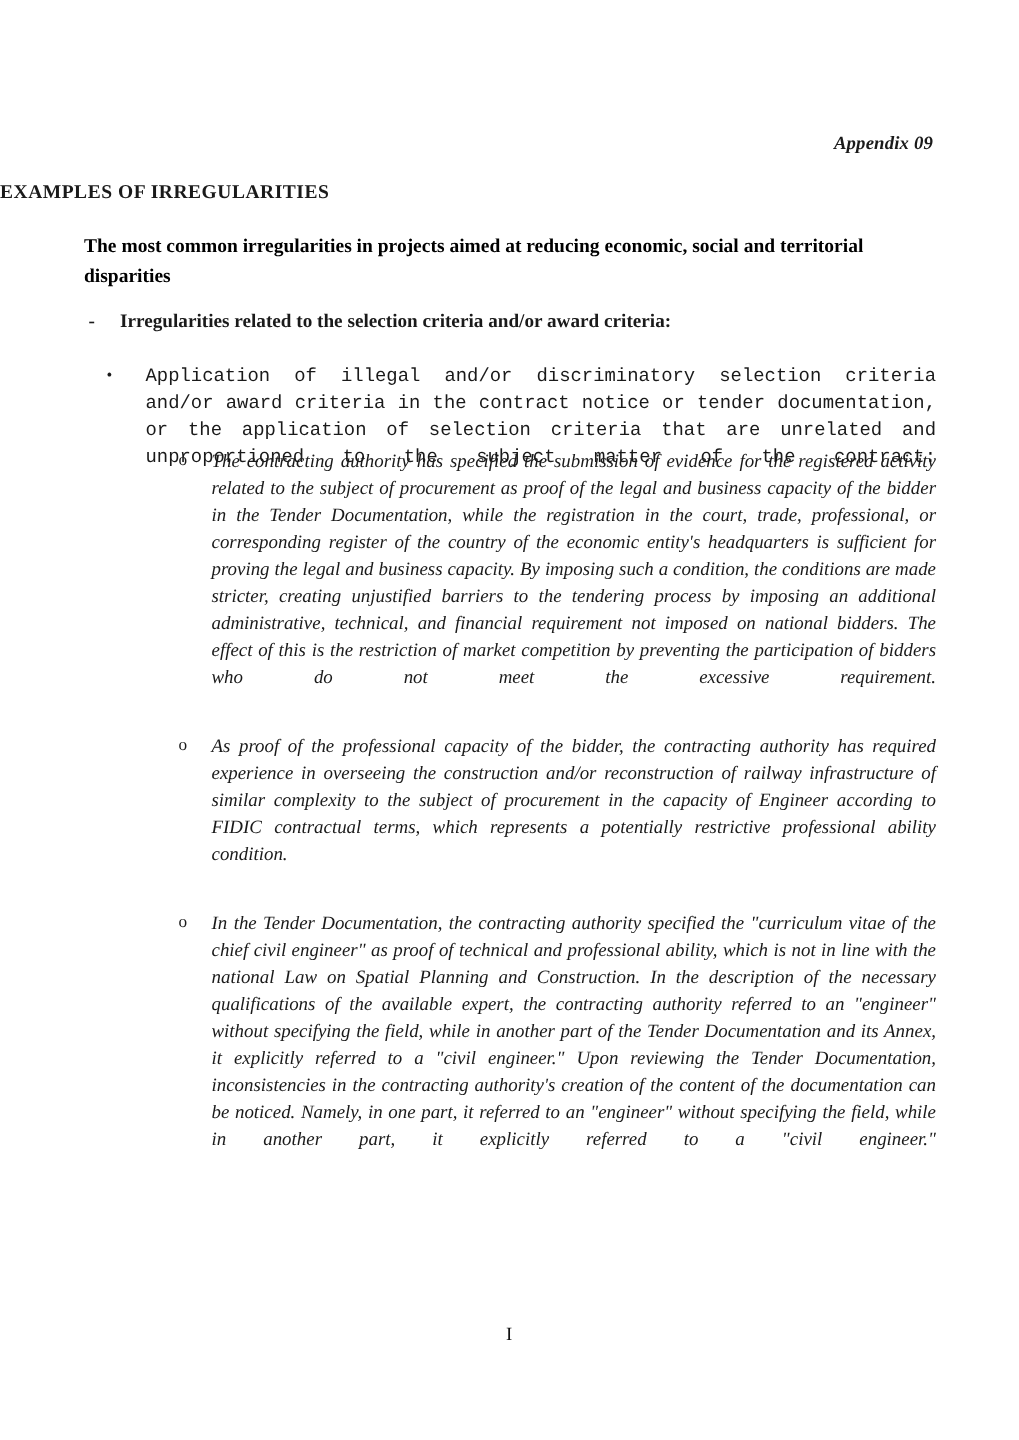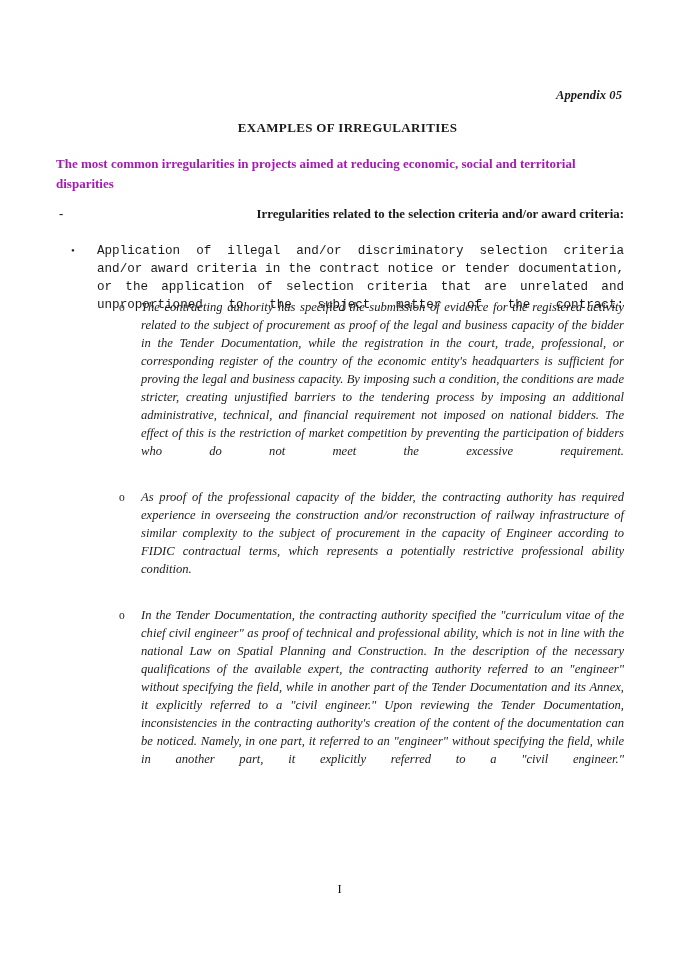--- a/index.html
+++ b/index.html
@@ -32,24 +32,24 @@
     font-size: 12.5px;
     font-weight: bold;
     font-style: italic;
     letter-spacing: 0.1px;
     white-space: nowrap;
   }
 
   
   .doc-title {
     position: absolute;
-    left: 16px;
+    left: 0;
     right: 0;
     top: 120px;
-    text-align: center;
+    text-align: left;
     font-size: 13px;
     font-weight: bold;
     letter-spacing: 0.35px;
   }
 
   
   .subtitle {
     position: absolute;
     left: 56px;
     top: 154px;
@@ -74,21 +74,20 @@
   .dash-heading .marker {
     position: absolute;
     left: 3px;
     top: 0;
     width: 14px;
     text-align: left;
   }
   .dash-heading .text {
     display: block;
     margin-left: 24px;
-    text-align: right;
   }
 
   
   .bullet-block {
     position: absolute;
     left: 56px;
     top: 242px;
     width: 568px;
     font-size: 12.6px;
     line-height: 18px;
@@ -158,25 +157,25 @@
     text-align: center;
     font-size: 12.5px;
     color: #111;
   }
 </style>
 </head>
 <body>
 
 <div class="page">
 
-  <div class="appendix-label">Appendix 05</div>
+  <div class="appendix-label">Appendix 09</div>
 
   <div class="doc-title">EXAMPLES OF IRREGULARITIES</div>
 
-  <div class="subtitle" style="color: #a21caf;">The most common irregularities in projects aimed at reducing economic, social and territorial disparities</div>
+  <div class="subtitle" style="color: #000000;">The most common irregularities in projects aimed at reducing economic, social and territorial disparities</div>
 
   <div class="dash-heading">
     <span class="marker">-</span>
     <span class="text">Irregularities related to the selection criteria and/or award criteria:</span>
   </div>
 
   <div class="bullet-block">
     <span class="marker">•</span>
     <span class="text">Application of illegal and/or discriminatory selection criteria and/or award criteria in the contract notice or tender documentation, or the application of selection criteria that are unrelated and unproportioned to the subject matter of the contract:</span>
   </div>

